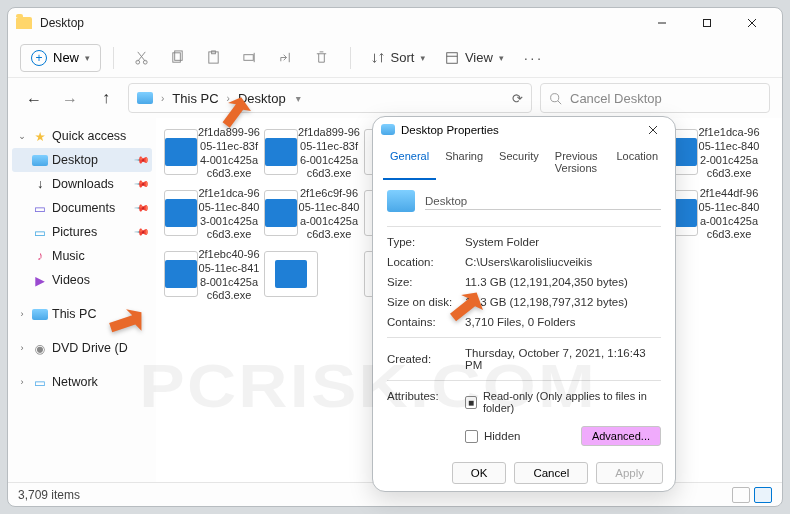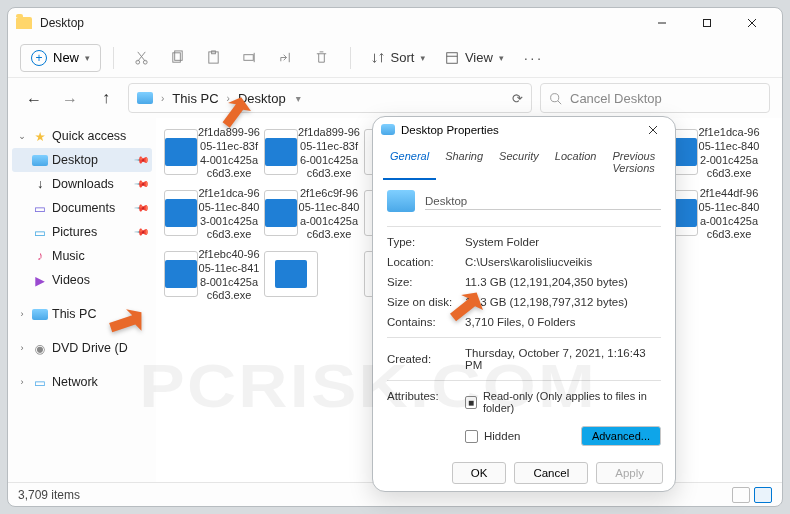--- a/index.html
+++ b/index.html
@@ -45,34 +45,34 @@
 .file-thumb::after { content: ""; width: 32px; height: 28px; background: #1f7fd6; border-radius: 2px; }
 .statusbar { height: 24px; border-top: 1px solid #e5e5e5; display: flex; align-items: center; padding: 0 10px; font-size: 12px; color: #444; }
 .status-views { margin-left: auto; display: flex; gap: 4px; }
 .sv { width: 18px; height: 16px; border: 1px solid #bbb; border-radius: 2px; }
 .sv.act { border-color: #0078d4; background: #eaf3fb; }
 
 
 .props { position: absolute; left: 372px; top: 116px; width: 304px; height: 376px; background: #fff; border: 1px solid #b7bcc0; border-radius: 13px; display: flex; flex-direction: column; font-size: 11.5px; box-shadow: 0 8px 24px rgba(0,0,0,0.15); }
 .props-title { height: 28px; display: flex; align-items: center; padding: 0 8px; gap: 6px; }
 .props-close { margin-left: auto; width: 28px; height: 24px; display: flex; align-items: center; justify-content: center; }
-.tabs { display: flex; gap: 2px; padding: 4px 10px 0 10px; font-size: 11px; font-style: italic; }
+.tabs { display: flex; gap: 2px; padding: 4px 10px 0 10px; font-size: 11px; }
 .tab { padding: 4px 7px; color: #444; border-bottom: 2px solid transparent; }
 .tab.act { color: #0066cc; border-bottom: 2px solid #0066cc; }
 .props-body { flex: 1; padding: 10px 14px 6px 14px; display: flex; flex-direction: column; gap: 2px; }
 .props-header { display: flex; align-items: center; gap: 10px; margin-bottom: 8px; }
 .props-fld { width: 28px; height: 22px; background: linear-gradient(#7fcfff,#4aa8e8); border-radius: 3px; }
 .props-name { flex: 1; border-bottom: 1px solid #ccc; padding: 2px 0; color: #555; font-size: 11.5px; }
 .prop-row { display: flex; padding: 3px 0; align-items: center; }
 .prop-label { width: 78px; color: #333; }
 .prop-val { flex: 1; color: #333; }
 .prop-sep { height: 1px; background: #e0e0e0; margin: 4px 0; }
 .chk { display: flex; align-items: center; gap: 6px; }
 .chk-box { width: 13px; height: 13px; border: 1px solid #888; border-radius: 2px; display: flex; align-items: center; justify-content: center; font-size: 10px; color: #333; }
-.adv-btn { margin-left: auto; border: 1px solid #c6c6c6; border-radius: 3px; padding: 3px 10px; font-size: 11px; background: #0ea5e9; }
+.adv-btn { margin-left: auto; border: 1px solid #c6c6c6; border-radius: 3px; padding: 3px 10px; font-size: 11px; background: #f0abfc; }
 .props-footer { height: 40px; display: flex; align-items: center; justify-content: flex-end; gap: 8px; padding: 0 12px; }
 .pbtn { border: 1px solid #c6c6c6; border-radius: 3px; padding: 4px 18px; font-size: 11.5px; background: #fafafa; }
 .pbtn.dis { color: #aaa; }
 
 .arrow-cursor { position: absolute; pointer-events: none; }
 .arrow-cursor svg { filter: drop-shadow(0 2px 2px rgba(0,0,0,0.25)); }
 
 .watermark { position: absolute; left: 160px; top: 350px; font-size: 62px; font-weight: 700; color: rgba(0,0,0,0.05); letter-spacing: 2px; pointer-events: none; white-space: nowrap; transform: scaleX(1.1); }
 </style>
 </head>
@@ -343,22 +343,22 @@
         <svg width="10" height="10" viewBox="0 0 10 10">
           <line x1="1" y1="1" x2="9" y2="9" stroke="#333"></line>
           <line x1="9" y1="1" x2="1" y2="9" stroke="#333"></line>
         </svg>
       </div>
   </div>
   <div class="tabs">
     <div class="tab act">General</div>
     <div class="tab">Sharing</div>
     <div class="tab">Security</div>
+    <div class="tab">Previous Versions</div>
     <div class="tab">Location</div>
-    <div class="tab">Previous Versions</div>
   </div>
   <div class="props-body">
     <div class="props-header">
       <div class="props-fld"></div>
       <div class="props-name">Desktop</div>
     </div>
     <div class="prop-sep"></div>
     <div class="prop-row">
         <div class="prop-label">Type:</div>
         <div class="prop-val">System Folder</div>

